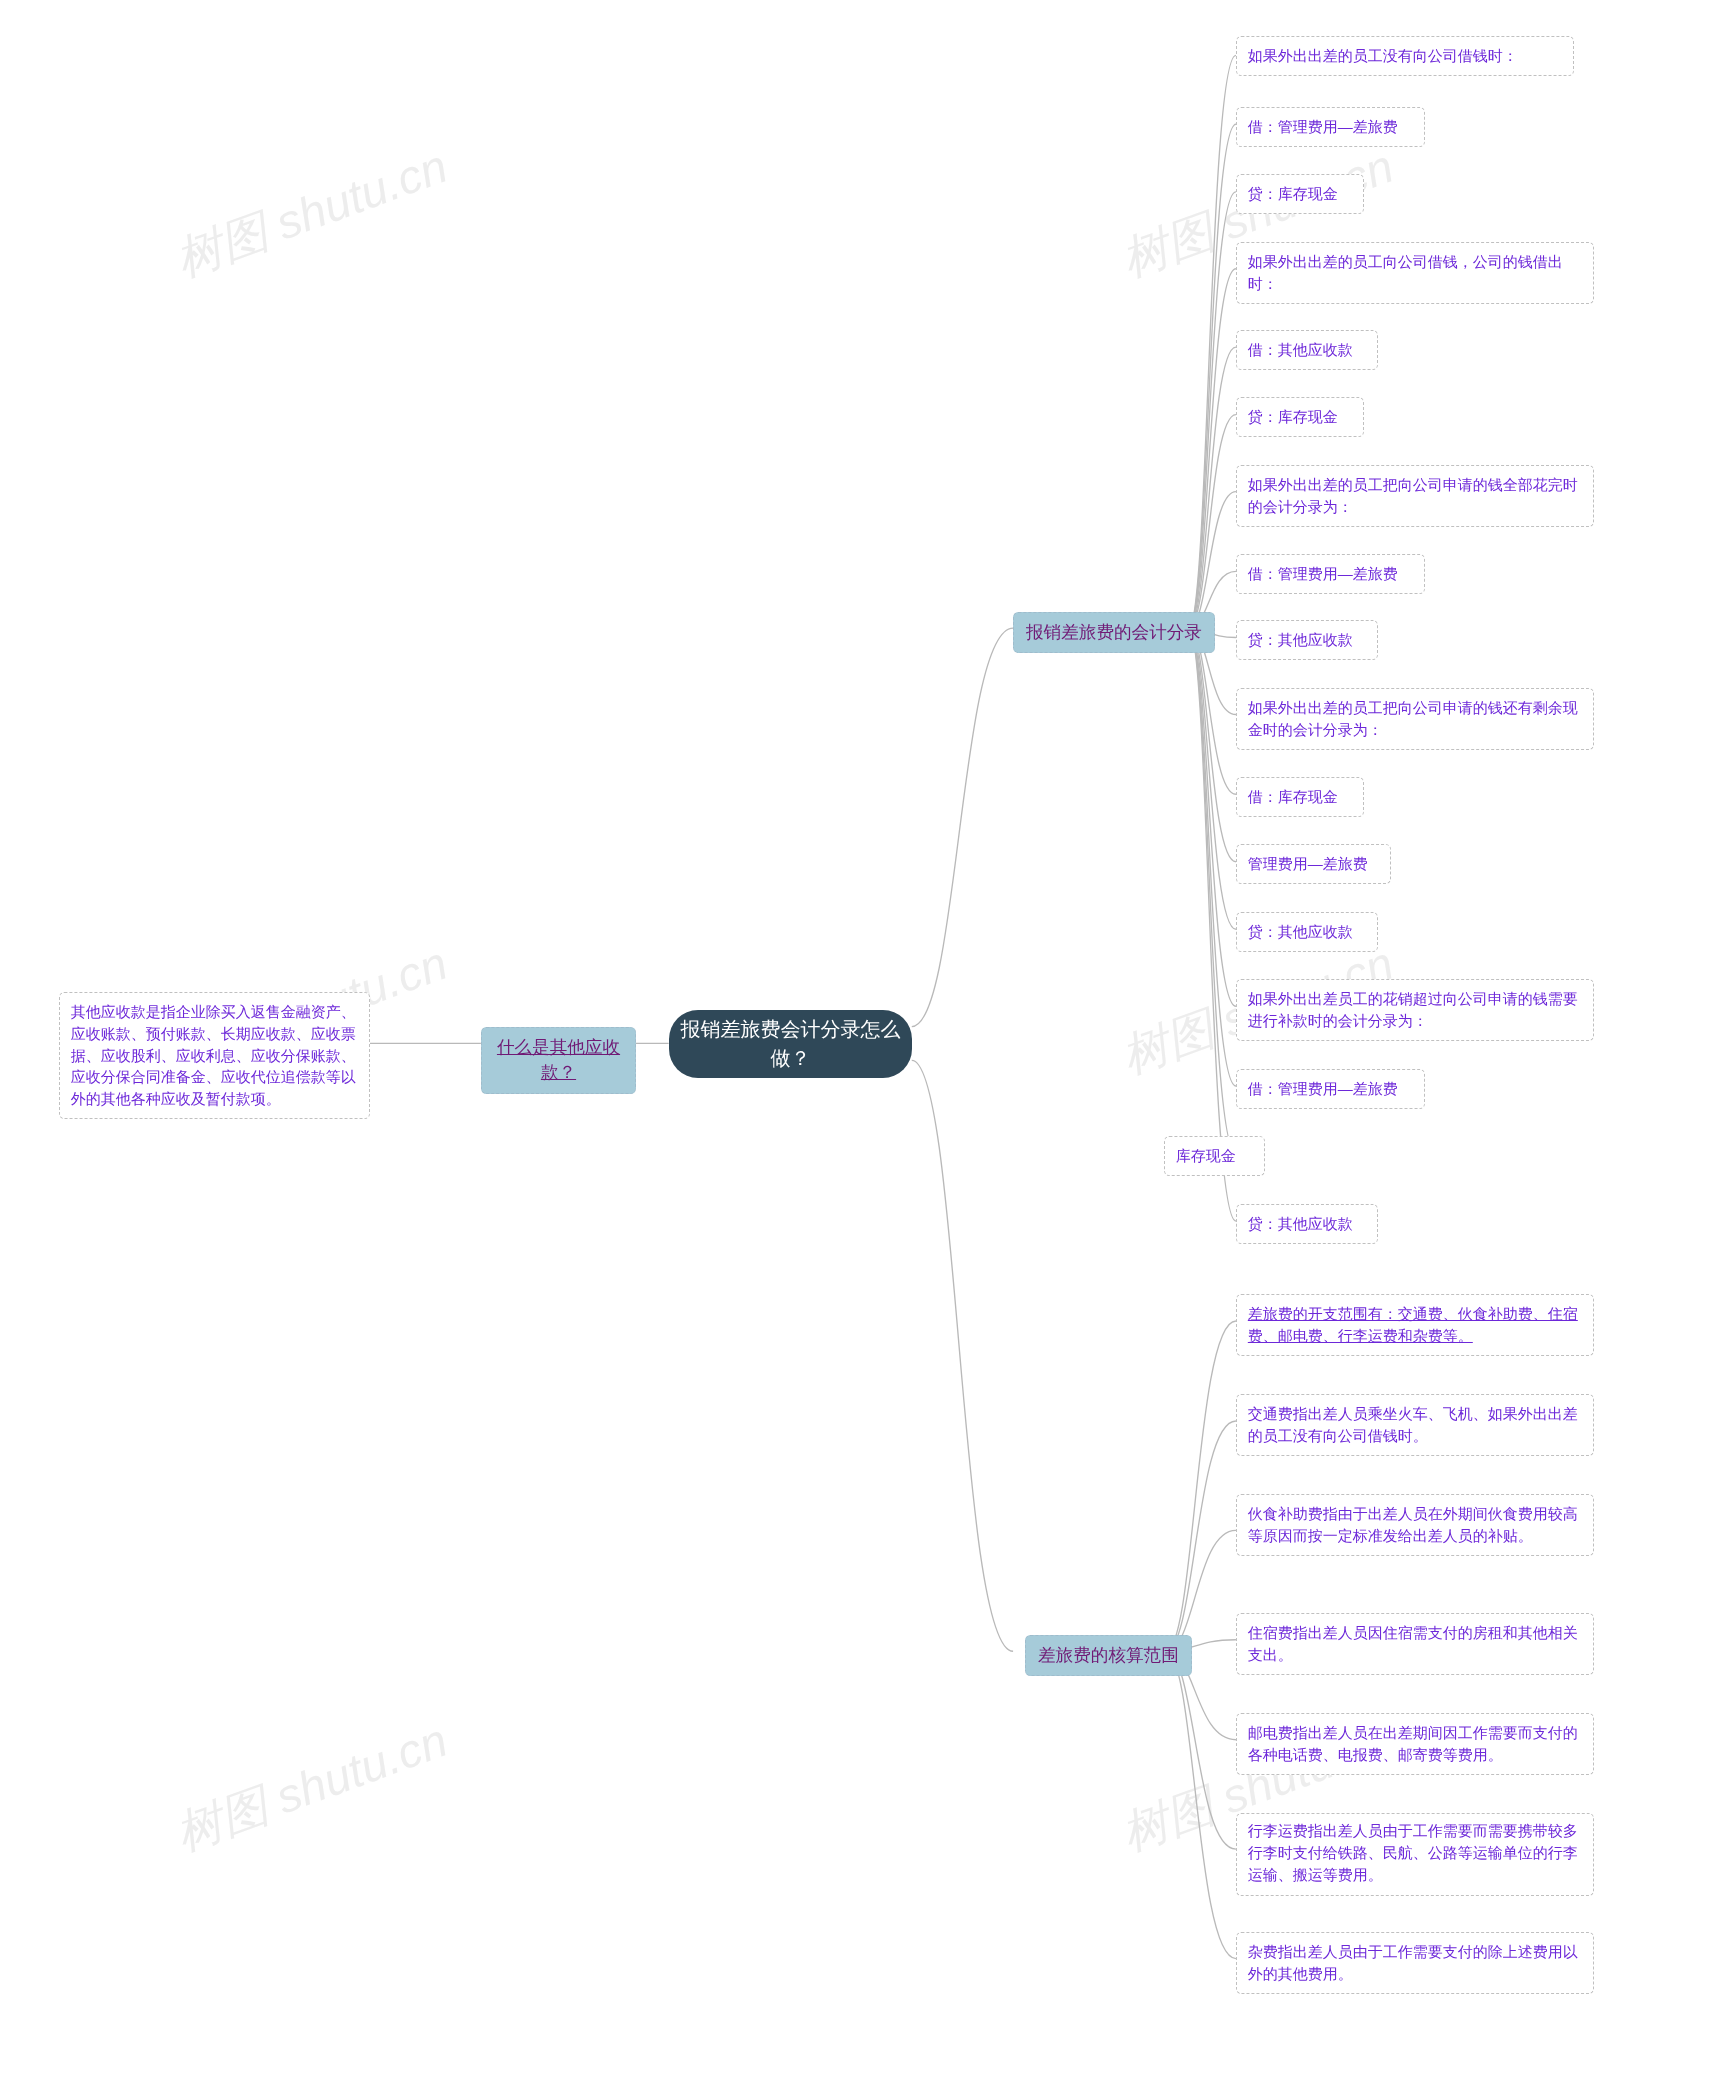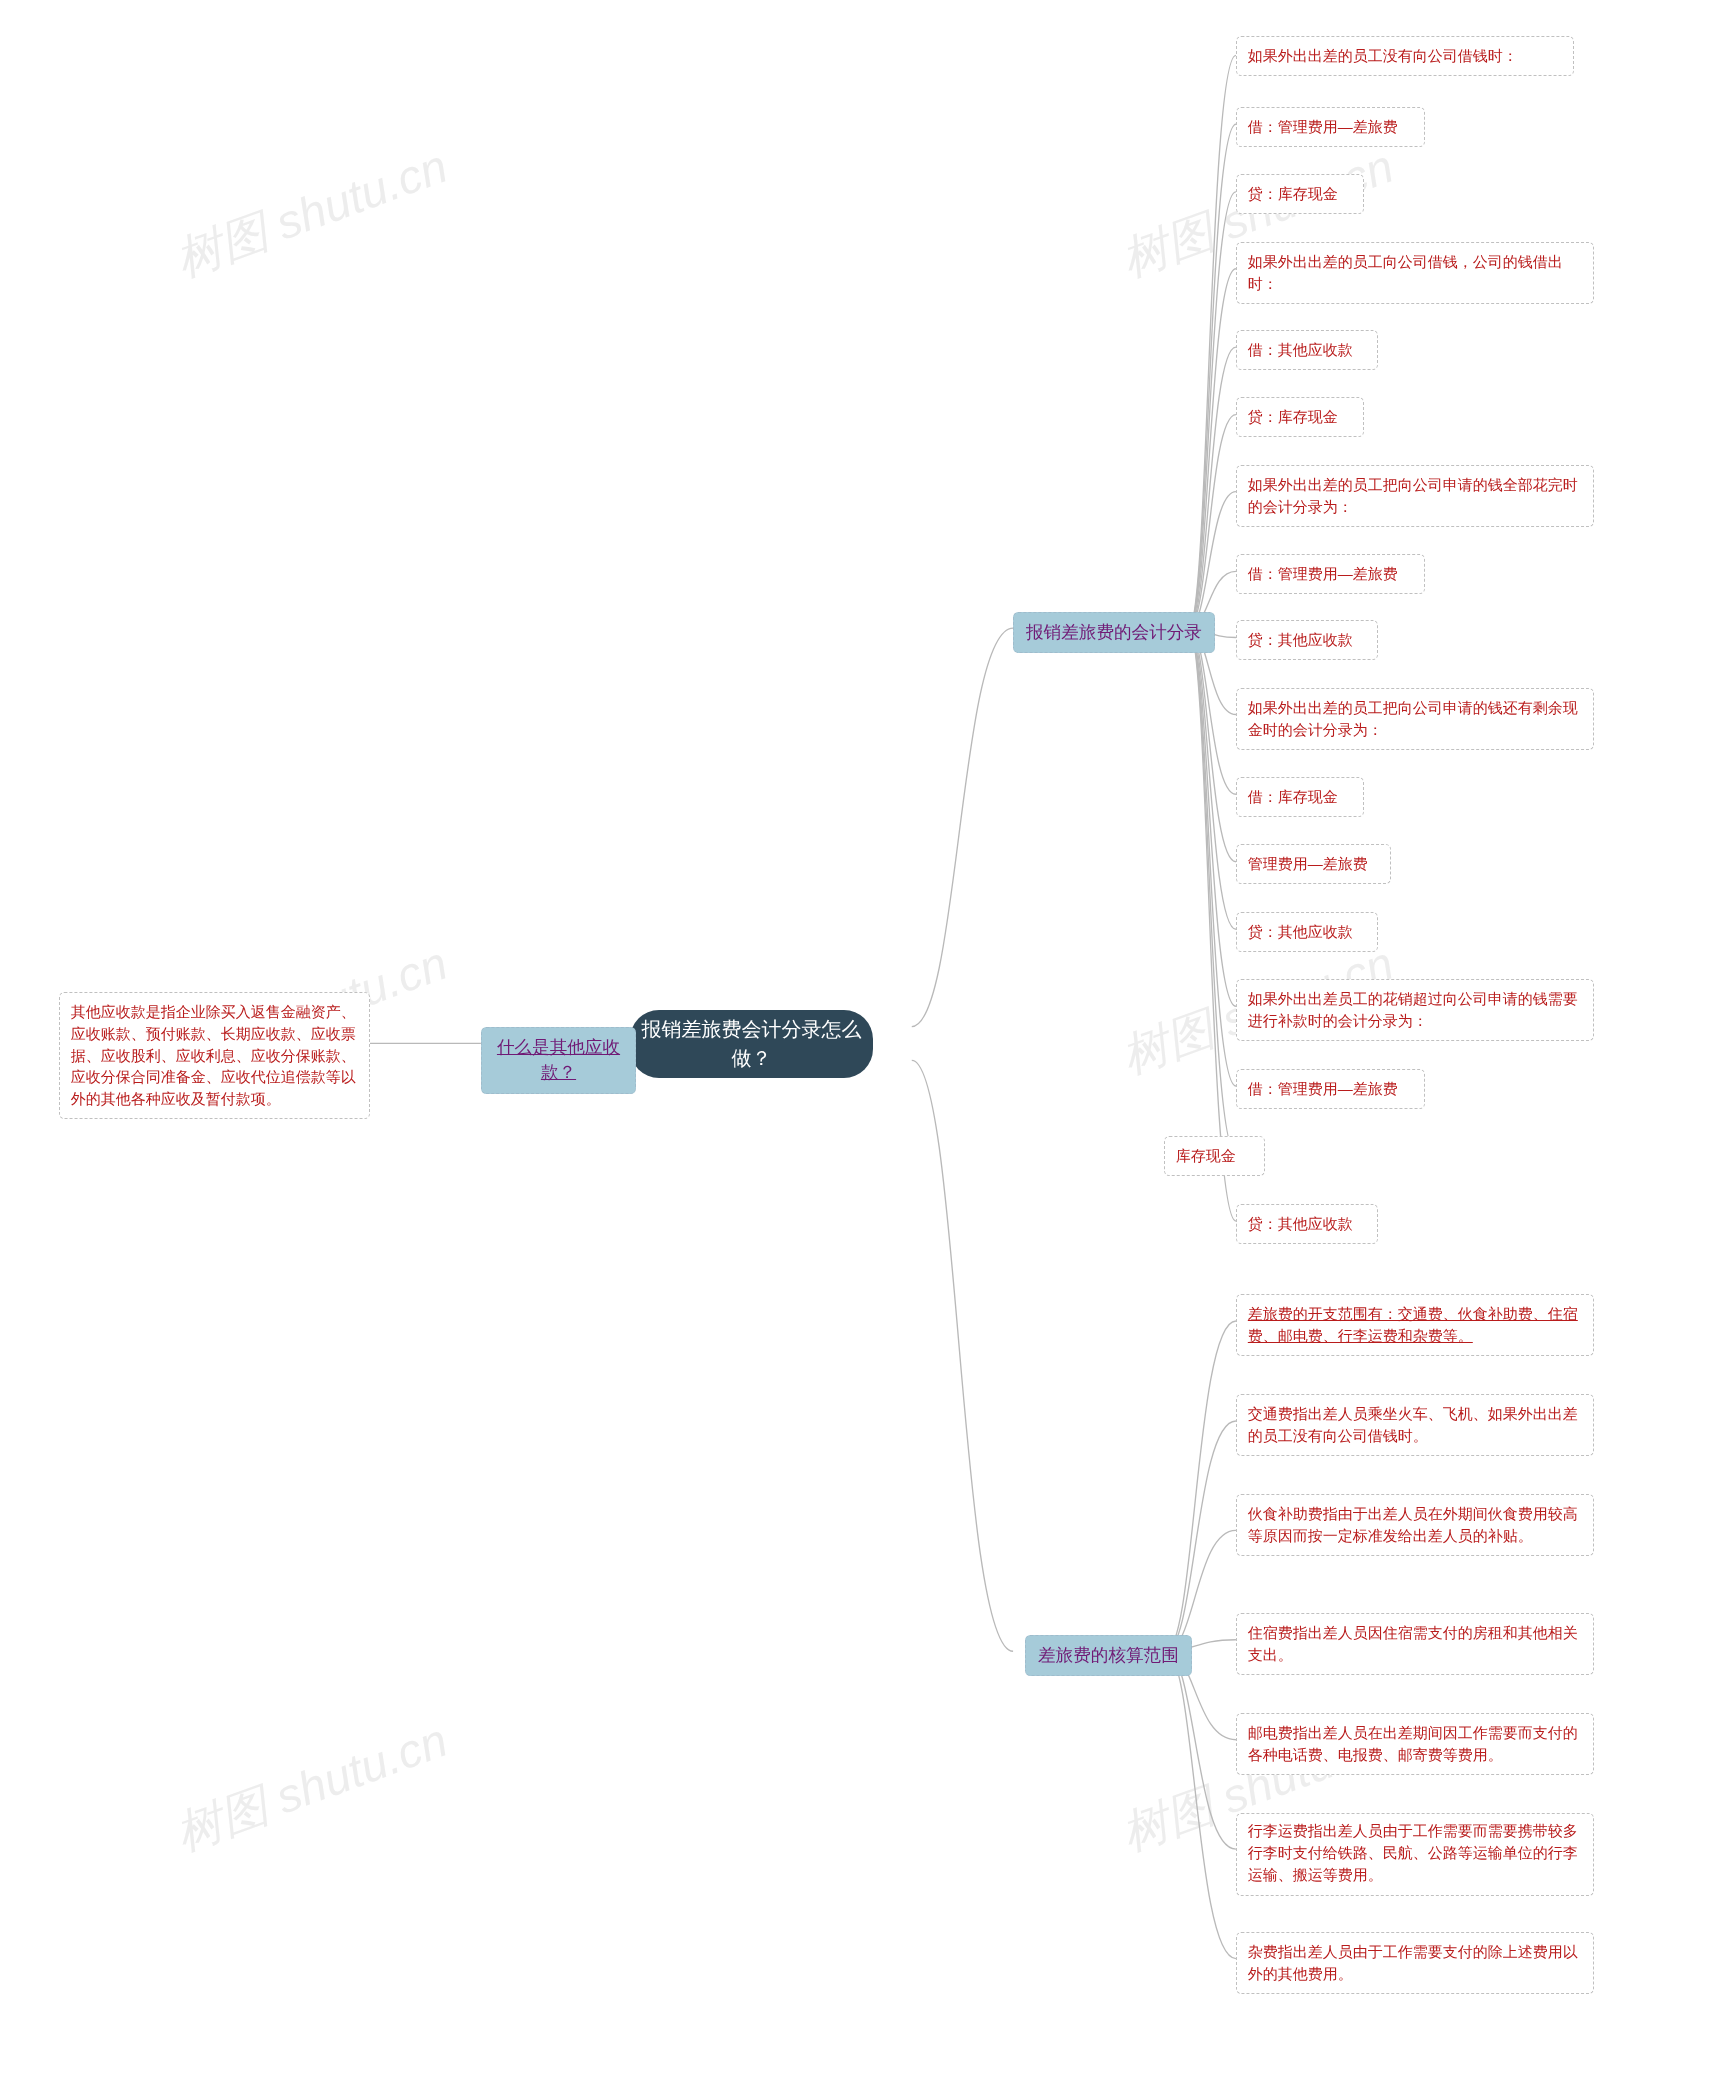--- a/index.html
+++ b/index.html
@@ -33,21 +33,21 @@
   }
   .branch-node {
     background: #a6cbd9;
     color: #701a75;
     border: 1.4px dashed #9fbccc;
     padding: 6.8px 12px;
     font-size: 17.6px;
   }
   .leaf-node {
     background: #ffffff;
-    color: #b91c1c;
+    color: #6d28d9;
     border: 1.4px dashed #c0c0c0;
     font-size: 15px;
   }
   .wm {
     position: absolute;
     color: #dcdcdc;
     font-size: 47px;
     font-style: italic;
     transform: rotate(-20deg);
     pointer-events: none;
@@ -110,21 +110,21 @@
 
   <path d="M 1726 2445 C 1770 2445, 1770 1956,1830 1956"></path>
   <path d="M 1726 2445 C 1770 2445, 1770 2104,1830 2104"></path>
   <path d="M 1726 2445 C 1770 2445, 1770 2266,1830 2266"></path>
   <path d="M 1726 2445 C 1770 2445, 1770 2428,1830 2428"></path>
   <path d="M 1726 2445 C 1770 2445, 1770 2576,1830 2576"></path>
   <path d="M 1726 2445 C 1770 2445, 1770 2738,1830 2738"></path>
   <path d="M 1726 2445 C 1770 2445, 1770 2900,1830 2900"></path>
 </svg>
 
-<div class="node root-node" style="left:630px; top:1010px;border-radius:29px;">报销差旅费会计分录怎么做？</div>
+<div class="node root-node" style="left:669px; top:1010px;border-radius:29px;">报销差旅费会计分录怎么做？</div>
 
 <div class="node branch-node" style="left:1013px; top:612px;">报销差旅费的会计分录</div>
 <div class="node branch-node" style="left:1025px; top:1635px;">差旅费的核算范围</div>
 <div class="node branch-node" style="left:481px; top:1027px; width:155px; text-align:center;text-decoration:underline;">什么是其他应收款？</div>
 
 <div class="node leaf-node" style="left:59px; top:992px; width:311px;">其他应收款是指企业除买入返售金融资产、应收账款、预付账款、长期应收款、应收票据、应收股利、应收利息、应收分保账款、应收分保合同准备金、应收代位追偿款等以外的其他各种应收及暂付款项。</div>
 
 <div class="node leaf-node" style="left:1236px; top:36px;  width:338px;">如果外出出差的员工没有向公司借钱时：</div>
 <div class="node leaf-node" style="left:1236px; top:107px; width:189px;">借：管理费用—差旅费</div>
 <div class="node leaf-node" style="left:1236px; top:174px; width:128px;">贷：库存现金</div>

